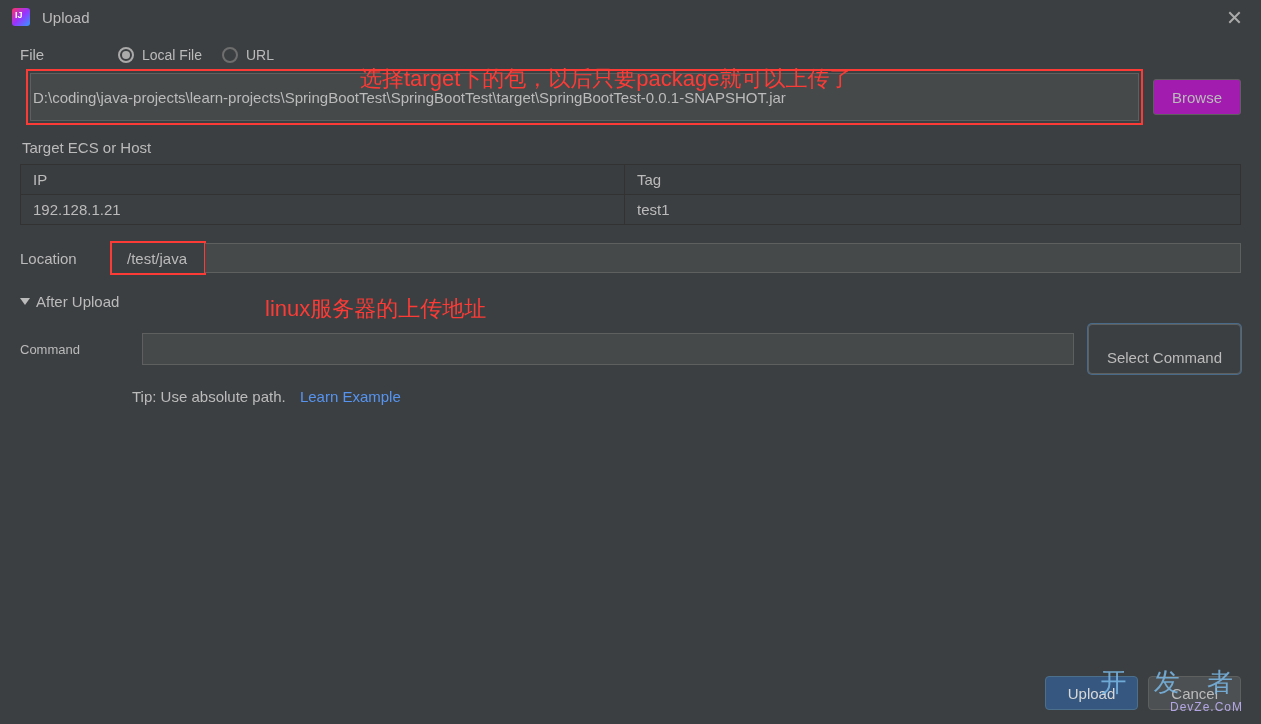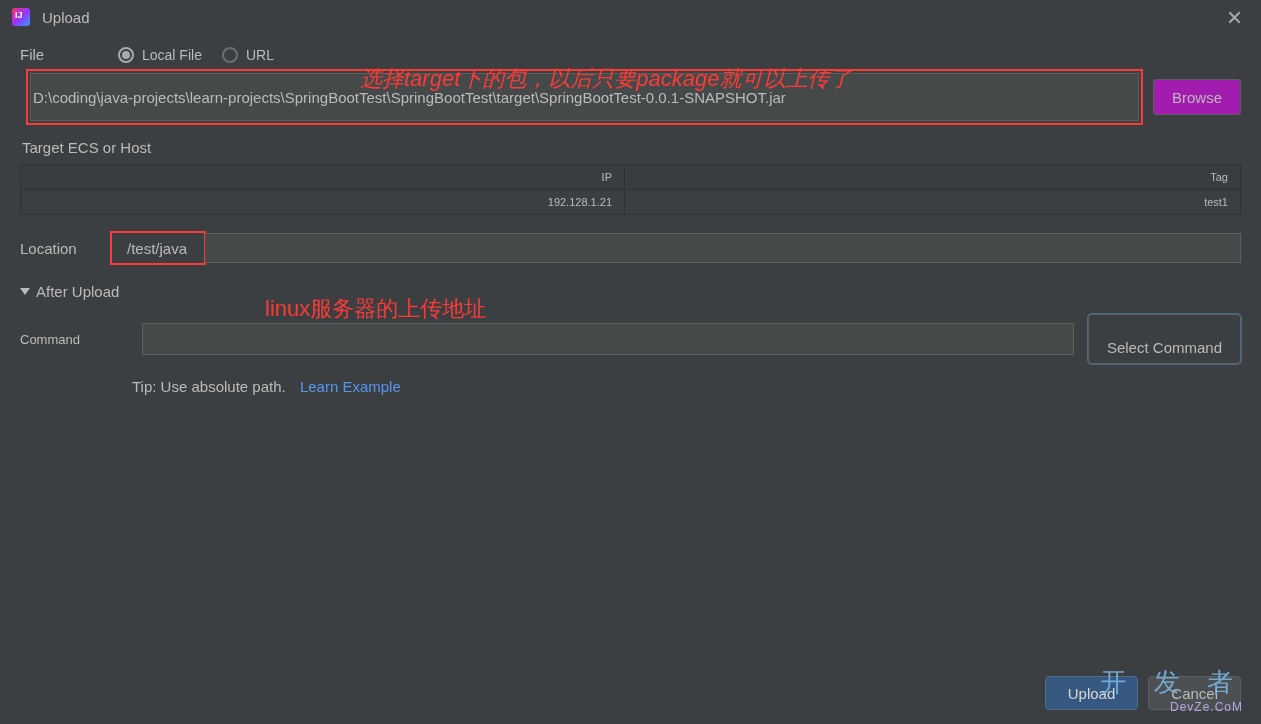--- a/index.html
+++ b/index.html
@@ -61,21 +61,20 @@
   width: 8px; height: 8px;
   background: #aaa;
   border-radius: 50%;
 }
 .annotation1 {
   position: absolute;
   left: 360px; top: 30px;
   color: #fd3b36;
   font-size: 22px;
   font-weight: 500;
-  font-style: italic;
 }
 .file-input-row {
   display: flex; align-items: center; gap: 14px;
   margin: 8px 0 18px 10px;
 }
 .file-input {
   flex: 1;
   background: #45494a;
   border: 1px solid #5e6060;
   color: #bbbbbb;
@@ -100,22 +99,21 @@
   border: 1px solid #323232;
   margin-bottom: 16px;
 }
 .table-header {
   display: flex;
   background: #3a3d3f;
   border-bottom: 1px solid #323232;
 }
 .table-header div, .table-row div {
   padding: 6px 12px;
-  font-size: 11px;
-  text-align: right;
+  font-size: 15px;
 }
 .th-ip, .td-ip { flex: 0 0 604px; border-right: 1px solid #323232; }
 .th-tag, .td-tag { flex: 1; }
 .table-row { display: flex; background: #3c3f41; }
 .location-row {
   display: flex; align-items: center;
   margin: 6px 0 14px 0;
 }
 .location-label { min-width: 90px; font-size: 15px; }
 .location-input-wrap {

